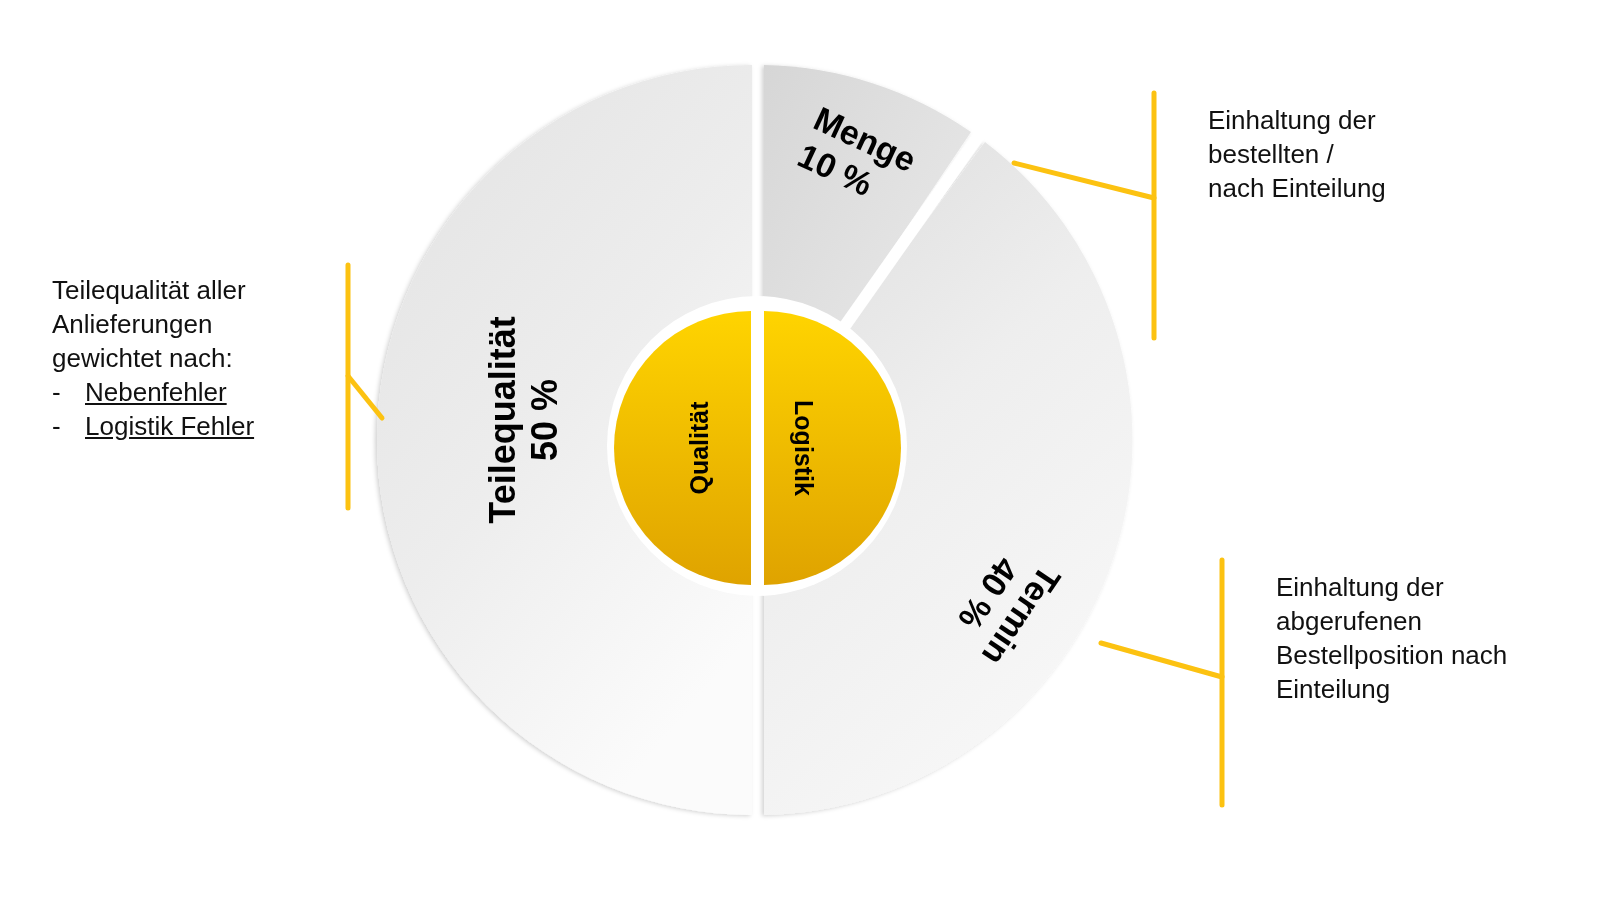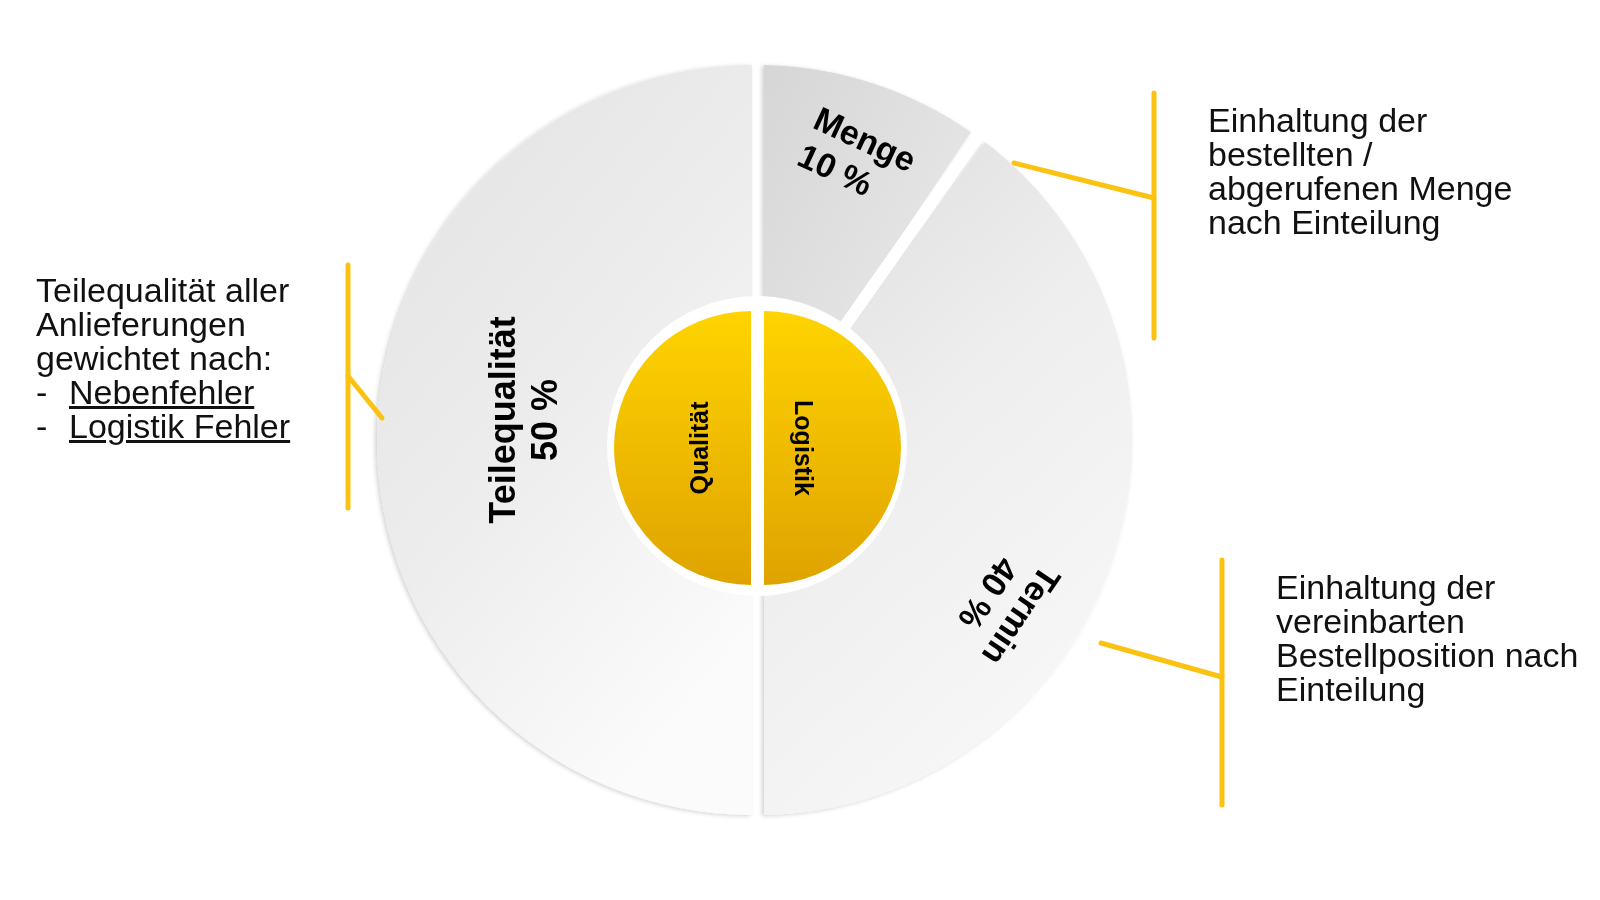--- a/index.html
+++ b/index.html
@@ -1,19 +1,19 @@
 <!DOCTYPE html>
 <html><head>
   <meta charset="utf-8">
   <style>
     html, body { margin: 0; padding: 0; background: #ffffff; }
     body { width: 1600px; height: 900px; position: relative; overflow: hidden;
            font-family: "Liberation Sans", sans-serif; color: #000; }
     #diagram { position: absolute; left: 0; top: 0; width: 1600px; height: 900px; }
-    .desc { position: absolute; font-size: 34px; line-height: 34px; color: #111; }
+    .desc { position: absolute; font-size: 26px; line-height: 34px; color: #111; }
     .desc .line { display: block; white-space: nowrap; }
     .desc .bullet { display: block; white-space: nowrap; text-decoration: underline; }
     .desc .dash { display: inline-block; width: 33px; }
     .seg-label { font-family: "Liberation Sans", sans-serif; font-weight: bold; fill: #000; }
   </style>
 </head>
 <body>
 
 <svg id="diagram" width="1600" height="900" viewBox="0 0 1600 900" xmlns="http://www.w3.org/2000/svg">
   <defs>
@@ -78,33 +78,32 @@
   <g stroke="#FCC211" stroke-width="5" stroke-linecap="round" fill="none">
     <line x1="1154" y1="93" x2="1154" y2="338"></line>
     <line x1="1154" y1="198" x2="1014" y2="163"></line>
   </g>
   <g stroke="#FCC211" stroke-width="5" stroke-linecap="round" fill="none">
     <line x1="1222" y1="560" x2="1222" y2="805"></line>
     <line x1="1222" y1="677" x2="1101" y2="643"></line>
   </g>
 </svg>
 
-<div class="desc" style="left:36px; top:273px;">
+<div class="desc" style="left:52px; top:273px;">
   <span class="line">Teilequalität aller</span>
   <span class="line">Anlieferungen</span>
   <span class="line">gewichtet nach:</span>
   <span class="bullet"><span class="dash">-</span><span>Nebenfehler</span></span>
   <span class="bullet"><span class="dash">-</span><span>Logistik Fehler</span></span>
 </div>
 
 <div class="desc" style="left:1208px; top:103px;">
   <span class="line">Einhaltung der</span>
   <span class="line">bestellten /</span>
-  <span class="line">abgerufenen Menge</span>
   <span class="line">nach Einteilung</span>
 </div>
 
 <div class="desc" style="left:1276px; top:570px;">
   <span class="line">Einhaltung der</span>
-  <span class="line">vereinbarten</span>
+  <span class="line">abgerufenen</span>
   <span class="line">Bestellposition nach</span>
   <span class="line">Einteilung</span>
 </div>
 
 </body></html>

